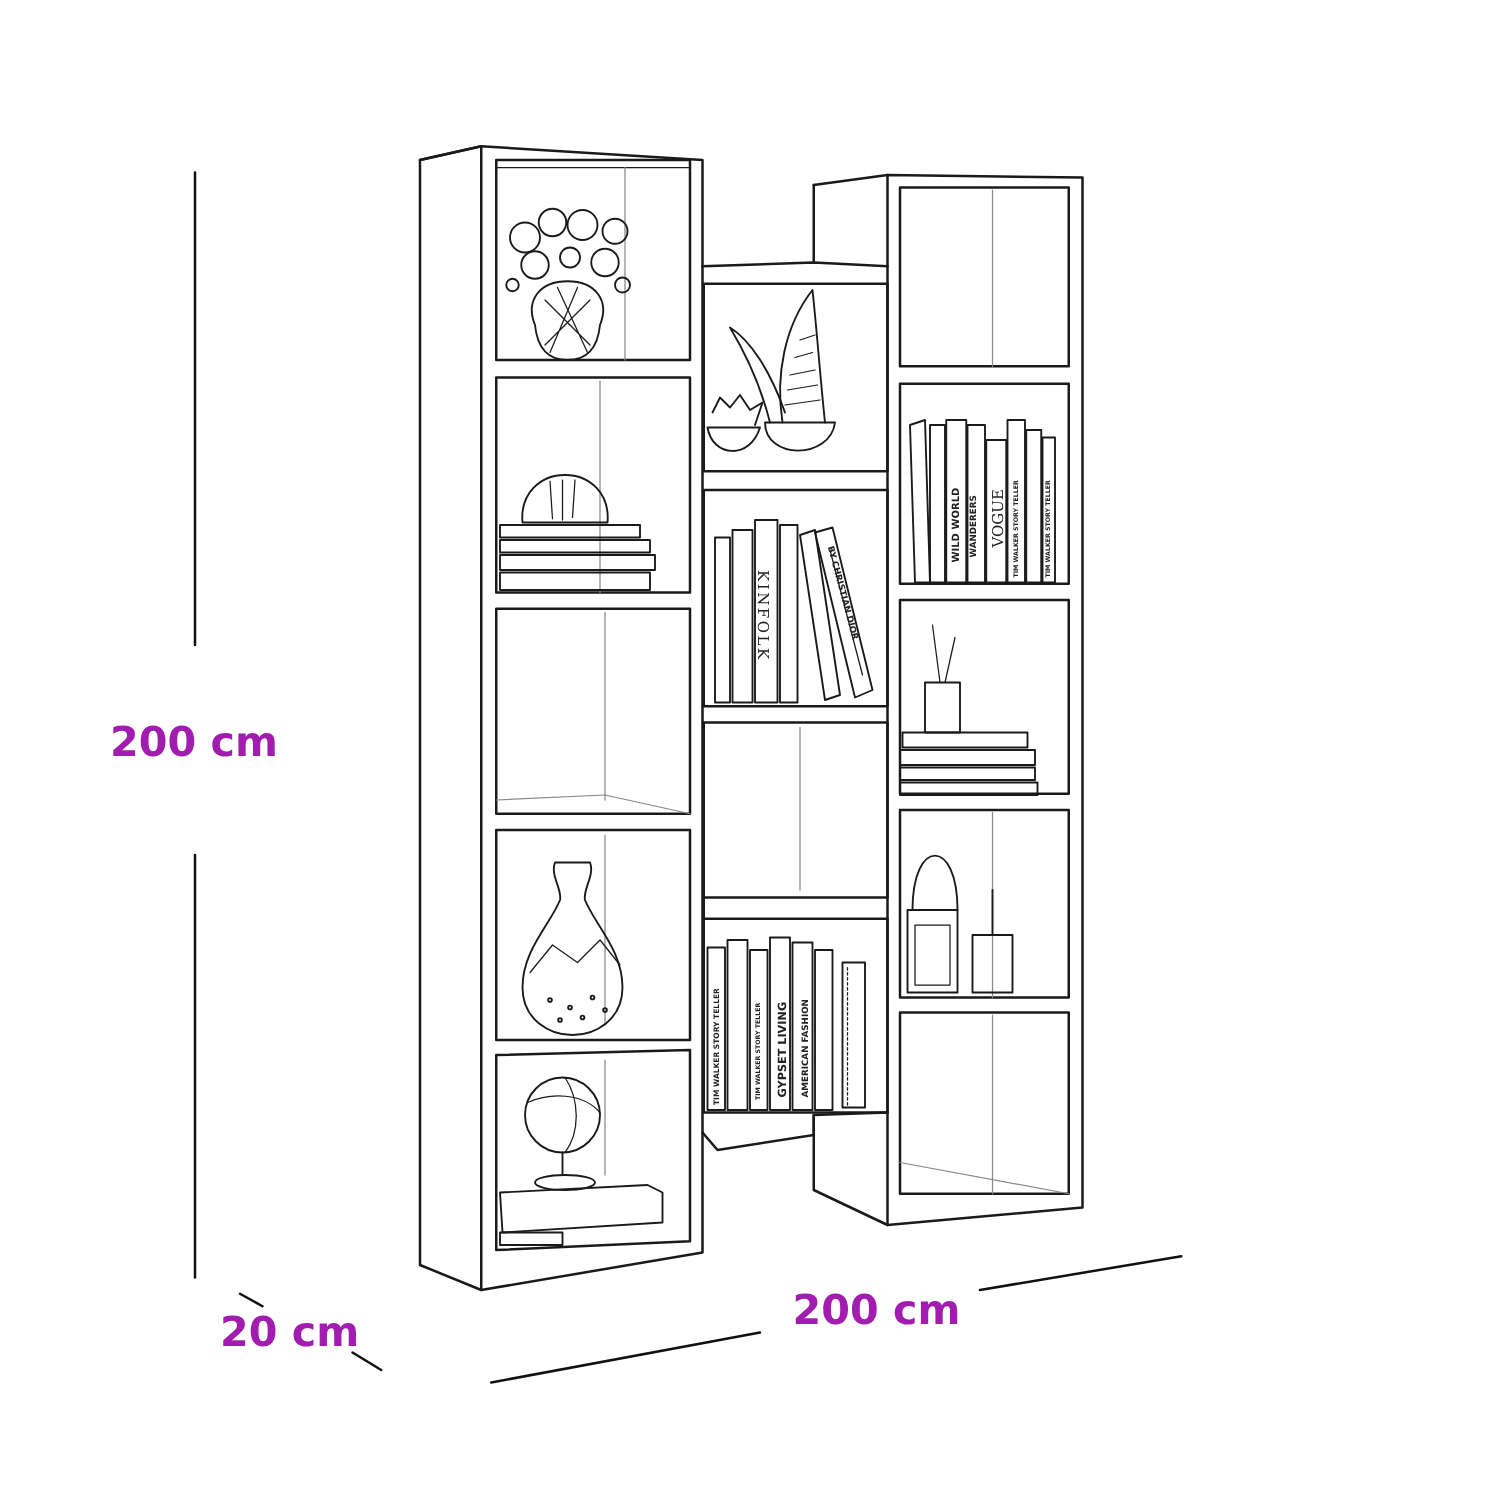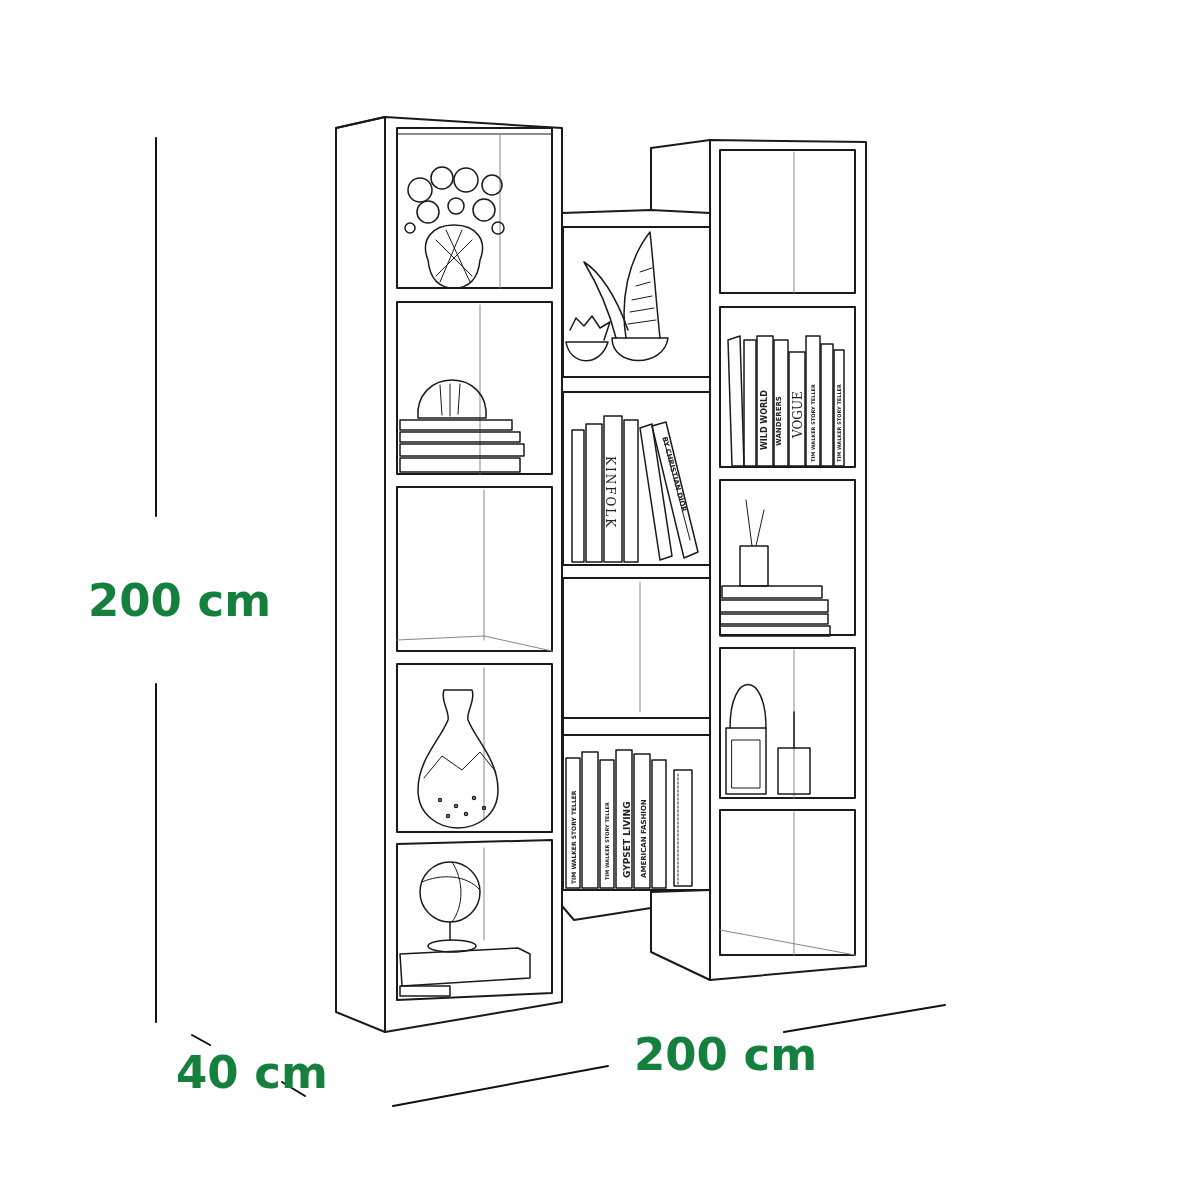--- a/index.html
+++ b/index.html
@@ -1,20 +1,20 @@
 <!DOCTYPE html>
 <html><head>
 <meta charset="utf-8">
 <style>
   html, body { margin: 0; padding: 0; background: #ffffff; }
   body { width: 1200px; height: 1200px; position: relative; overflow: hidden;
          font-family: "DejaVu Sans", sans-serif; }
   #stage { position: absolute; left: 0; top: 0; width: 1200px; height: 1200px; }
   .dim-label { position: absolute; font-family: "DejaVu Sans", sans-serif;
-               font-weight: bold; font-size: 45px; color: #15803d; white-space: nowrap; letter-spacing: 0px; text-align: right; }
+               font-weight: bold; font-size: 33px; color: #a21caf; white-space: nowrap; letter-spacing: 0px; text-align: right; }
   .spine { position: absolute; font-family: "DejaVu Serif", serif; font-size: 8px; color: #222;
            white-space: nowrap; transform-origin: left top; }
   .spine.sans { font-family: "DejaVu Sans", sans-serif; font-weight: bold; }
 </style>
 </head>
 <body>
 
 <div id="stage">
 <svg width="1200" height="1200" viewBox="0 0 1200 1200" xmlns="http://www.w3.org/2000/svg" fill="none" stroke="#1a1a1a" stroke-width="2" stroke-linejoin="round" stroke-linecap="round">
 
@@ -198,14 +198,14 @@
 <span class="spine sans" style="left:810px;top:462px;transform:rotate(-90deg);font-size:5px;">TIM WALKER STORY TELLER</span>
 <span class="spine sans" style="left:836px;top:462px;transform:rotate(-90deg);font-size:5px;">TIM WALKER STORY TELLER</span>
 <span class="spine sans" style="left:570px;top:884px;transform:rotate(-90deg);font-size:6px;">TIM WALKER STORY TELLER</span>
 <span class="spine sans" style="left:604px;top:880px;transform:rotate(-90deg);font-size:5px;">TIM WALKER STORY TELLER</span>
 <span class="spine sans" style="left:622px;top:878px;transform:rotate(-90deg);font-size:9px;">GYPSET LIVING</span>
 <span class="spine sans" style="left:640px;top:878px;transform:rotate(-90deg);font-size:7px;">AMERICAN FASHION</span>
 
 
 <div class="dim-label" style="left:88px;top:574px;">200 cm</div>
 <div class="dim-label" style="left:634px;top:1028px;">200 cm</div>
-<div class="dim-label" style="left:176px;top:1046px;">40 cm</div>
+<div class="dim-label" style="left:176px;top:1046px;">20 cm</div>
 </div>
 
 </body></html>

